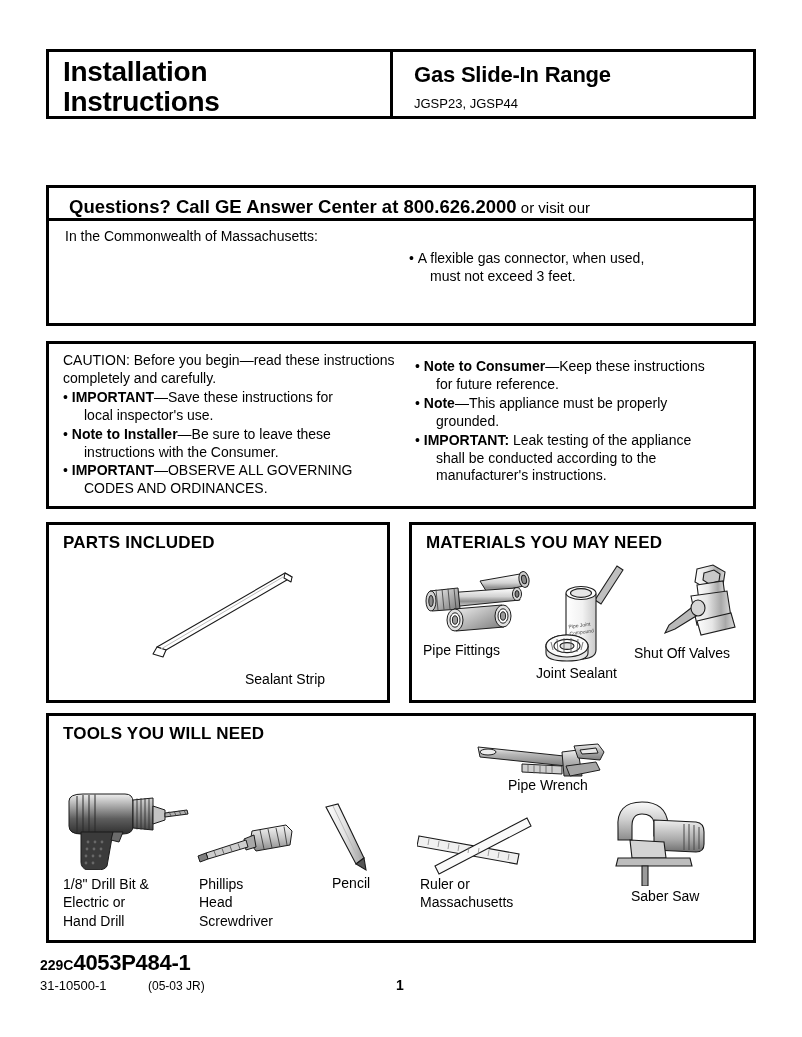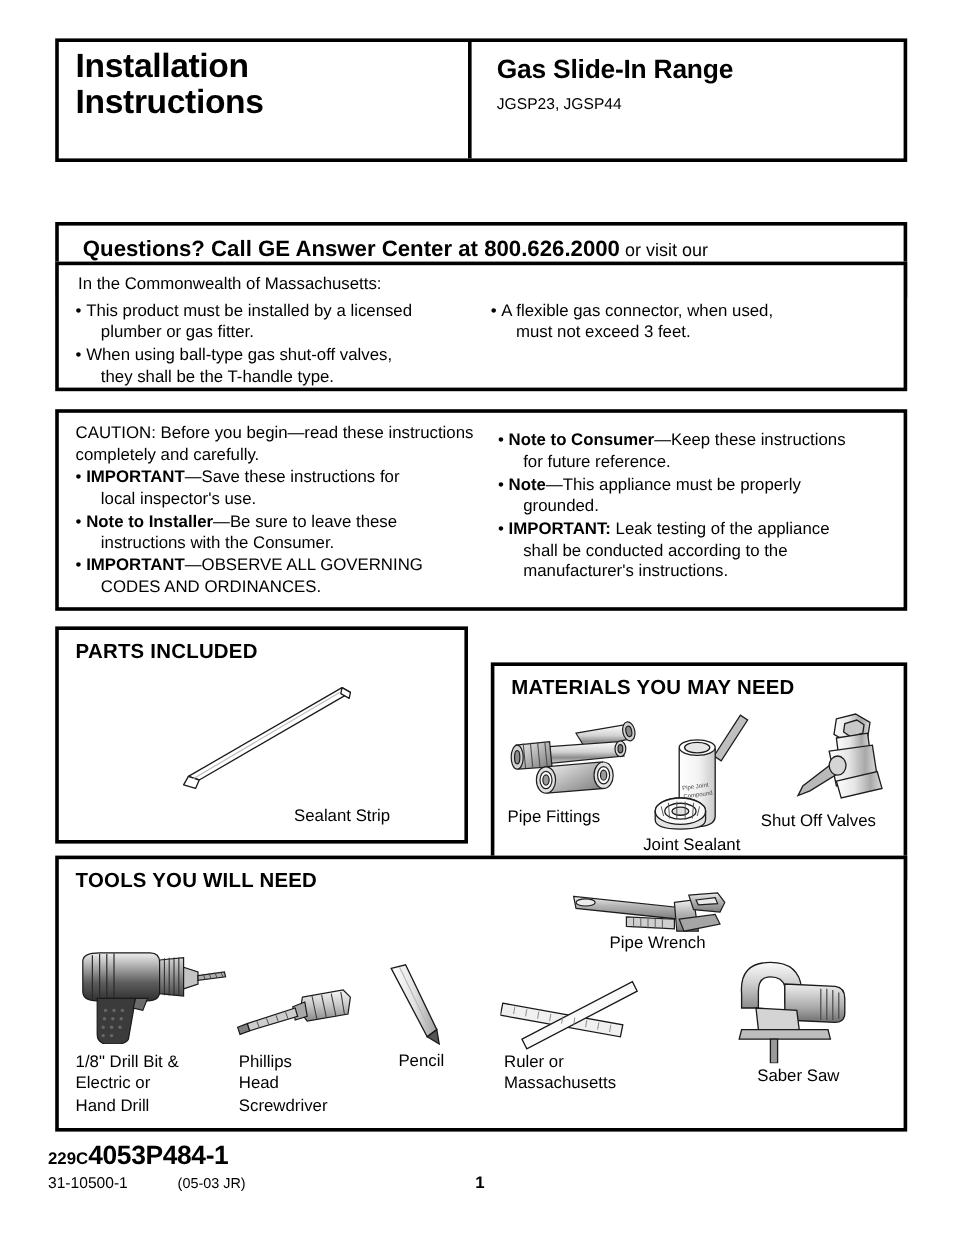--- a/index.html
+++ b/index.html
@@ -21,21 +21,21 @@
 
   
   .box {
     position: absolute;
     border: 3px solid #000;
     box-sizing: border-box;
     background: #fff;
   }
 
   
-  #header-box { left: 46px; top: 32px; width: 710px; height: 103px; }
+  #header-box { left: 46px; top: 49px; width: 710px; height: 70px; }
   .hdr-left {
     position: absolute; left: 0; top: 0; bottom: 0; width: 344px;
     border-right: 3px solid #000; box-sizing: border-box;
   }
   .hdr-title {
     position: absolute; left: 14px; top: 5px;
     font-size: 28px; font-weight: bold; line-height: 1.08;
     letter-spacing: -0.3px;
   }
   .hdr-right { position: absolute; left: 347px; top: 0; right: 0; bottom: 0; }
@@ -73,21 +73,21 @@
 
   
   #caution-box { left: 46px; top: 341px; width: 710px; height: 168px; }
   .cau-col-l { position: absolute; left: 14px; top: 8px; width: 345px; }
   .cau-col-r { position: absolute; left: 366px; top: 14px; width: 330px; }
   .cau-lead { font-size: 14px; line-height: 1.28; margin-bottom: 1px; }
   .cau-lead b { font-weight: normal; }
 
   
   #parts-box { left: 46px; top: 522px; width: 344px; height: 181px; }
-  #materials-box { left: 409px; top: 522px; width: 347px; height: 181px; margin-top: 30px; }
+  #materials-box { left: 409px; top: 522px; width: 347px; height: 181px; }
   .sec-title {
     position: absolute; left: 14px; top: 8px;
     font-size: 17px; font-weight: bold; letter-spacing: 0.2px;
   }
 
   .art { position: absolute; }
   .cap { position: absolute; font-size: 14px; white-space: nowrap; }
 
   
   #tools-box { left: 46px; top: 713px; width: 710px; height: 230px; }
@@ -124,24 +124,20 @@
   </div>
 
   <div class="box" id="questions-box">
     <div class="q-line1">
       <b>Questions? Call GE Answer Center at 800.626.2000</b><span class="reg"> or visit our</span>
     </div>
   </div>
 
   <div class="box" id="mass-box">
     <div class="mass-head">In the Commonwealth of Massachusetts:</div>
-    <div class="mass-col-l blist">
-      <span class="bitem">•&nbsp;<span>This product must be installed by a licensed</span><span class="cont">plumber or gas fitter.</span></span>
-      <span class="bitem">•&nbsp;<span>When using ball-type gas shut-off valves,</span><span class="cont">they shall be the T-handle type.</span></span>
-    </div>
     <div class="mass-col-r blist">
       <span class="bitem">•&nbsp;<span>A flexible gas connector, when used,</span><span class="cont">must not exceed 3 feet.</span></span>
     </div>
   </div>
 
   <div class="box" id="caution-box">
     <div class="cau-col-l">
       <div class="cau-lead">
         <b>CAUTION:</b><span> Before you begin—read these instructions completely and carefully.</span>
       </div>

